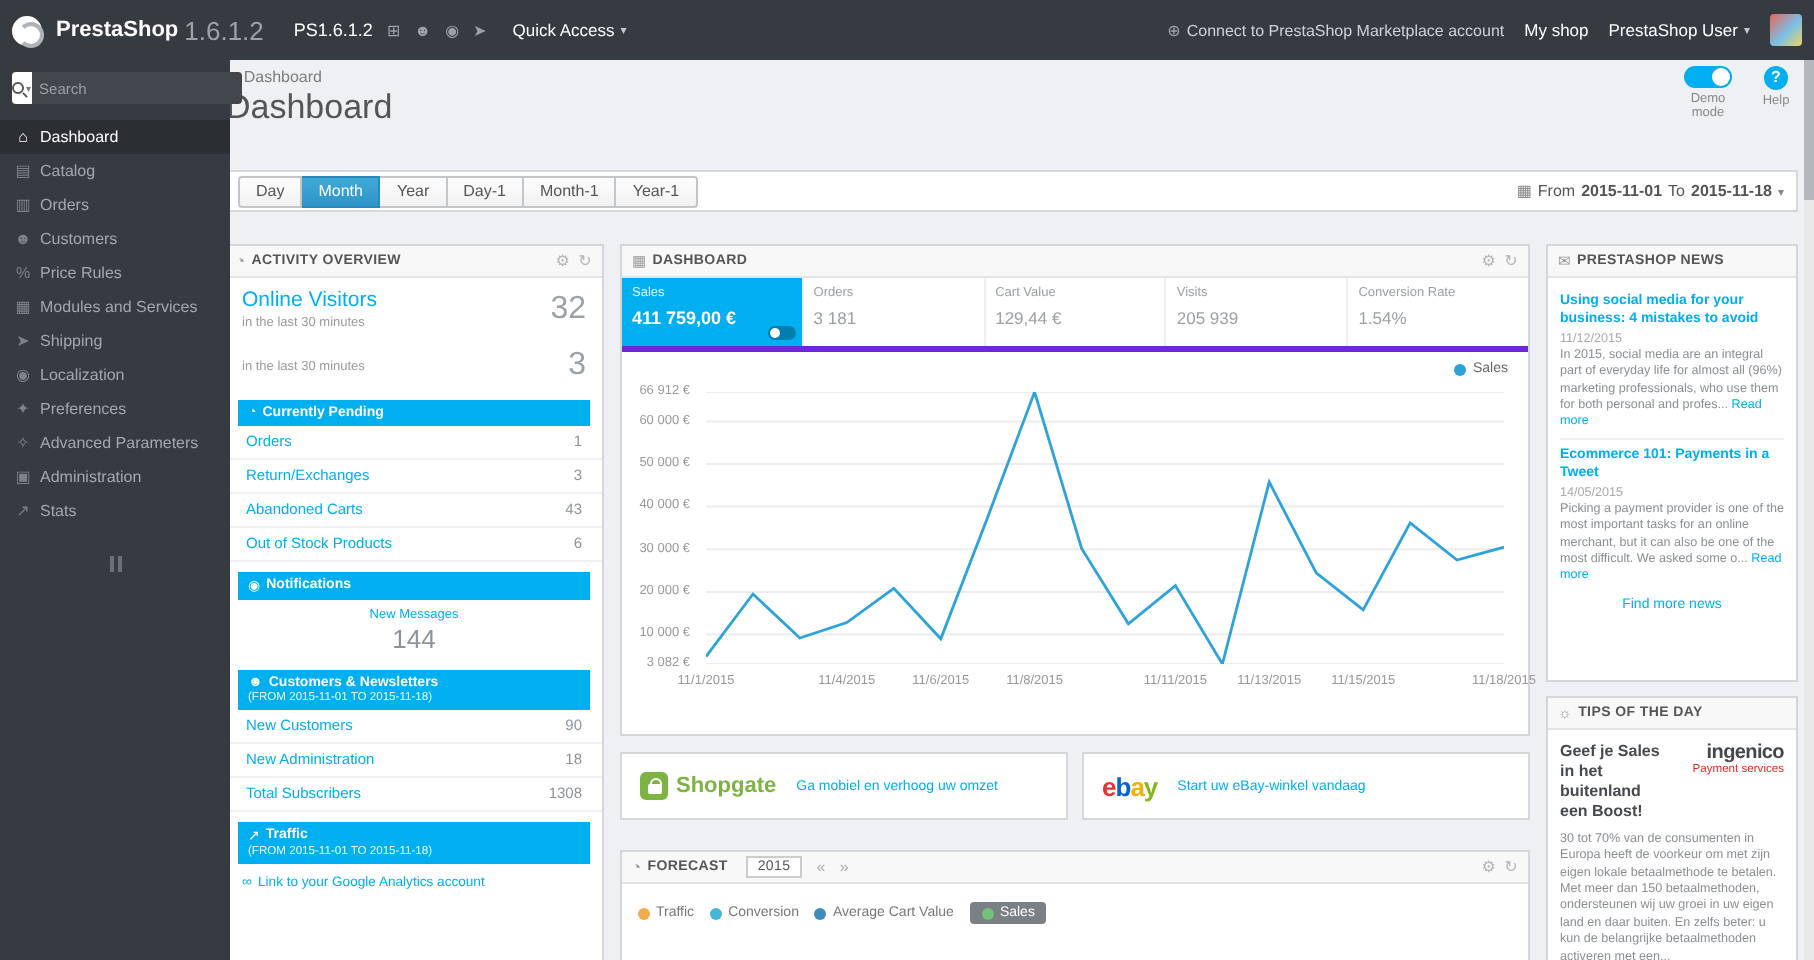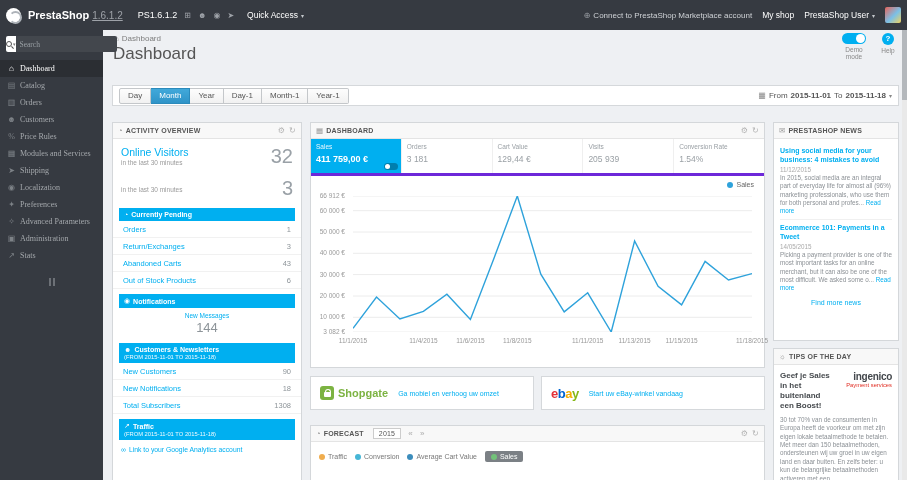--- a/index.html
+++ b/index.html
@@ -5,34 +5,34 @@
   * { margin:0; padding:0; box-sizing:border-box; }
   html,body { width:907px; height:480px; }
   body { font-family:"Liberation Sans", sans-serif; background:#eef0f3; overflow:hidden; }
   .screen { position:relative; width:907px; height:480px; overflow:hidden; --accent:#00aff0; }
 
   
   .topbar { position:absolute; left:0; top:0; width:907px; height:30px; background:#363a41; display:flex; align-items:center; gap:7px; padding:0 6px; color:#fff; z-index:5; }
   .tb-logo { width:15px; height:15px; border-radius:50%; background:#fff; position:relative; flex:none; }
   .tb-logo::after { content:''; position:absolute; left:3px; top:3px; width:9px; height:9px; border-radius:50%; border:2px solid #aeb3b9; border-left-color:transparent; }
   .tb-brand { font-size:11px; font-weight:bold; }
-  .tb-version { font-size:10px; color:#9ea2a8; margin-left:-4px;text-decoration:underline; }
+  .tb-version { font-size:13px; color:#9ea2a8; margin-left:-4px; }
   .tb-shop { font-size:9px; margin-left:8px; cursor:pointer; }
   .tb-ico { font-size:8px; color:#9ea2a8; cursor:pointer; }
   .tb-quick { font-size:8.5px; margin-left:6px; display:flex; align-items:center; gap:3px; cursor:pointer; }
   .caret { font-size:6px; color:#c3c7cb; }
   .tb-right { margin-left:auto; display:flex; align-items:center; gap:10px; }
   .tb-market { font-size:8px; color:#cfd2d6; display:flex; align-items:center; gap:3px; cursor:pointer; }
   .tb-mkico { font-size:8px; color:#9ea2a8; }
   .tb-myshop { font-size:8.5px; cursor:pointer; }
   .tb-user { font-size:8.5px; display:flex; align-items:center; gap:3px; cursor:pointer; }
   .tb-avatar { width:16px; height:16px; border-radius:2px; background:linear-gradient(135deg,#e8645a 0%,#7ac0e8 55%,#f2d35c 100%); flex:none; }
 
   
-  .sidebar { position:absolute; left:0; top:30px; width:103px; height:450px; background:#363a41; z-index:4;font-family:Liberation Serif, serif; }
+  .sidebar { position:absolute; left:0; top:30px; width:115px; height:450px; background:#363a41; z-index:4; }
   .sb-search { display:flex; margin:6px 6px 8px; height:16px; }
   .sb-search-box { width:18px; background:#fff; border-radius:2px 0 0 2px; display:flex; align-items:center; justify-content:center; gap:1px; cursor:pointer; }
   .mag { width:6px; height:6px; border:1px solid #555; border-radius:50%; position:relative; display:inline-block; }
   .mag::after { content:''; position:absolute; left:4px; top:5px; width:3px; height:1px; background:#555; transform:rotate(45deg); }
   .sb-search-caret { font-size:5px; color:#777; }
   .sb-search-input { flex:1; background:#43474d; border:none; border-radius:0 2px 2px 0; color:#c6c9cc; font-size:7.5px; padding:0 4px; font-family:inherit; outline:none; }
   .sb-search-input::placeholder { color:#9aa0a5; }
   .sb-item { display:flex; align-items:center; gap:4px; height:17px; padding:0 7px; font-size:8px; color:#a4a8ac; cursor:pointer; white-space:nowrap; }
   .sb-item.active { background:#2b2e33; color:#fff; }
   .sb-ico { width:9px; text-align:center; font-size:8px; color:#7d8287; flex:none; }
@@ -69,21 +69,21 @@
   .ph-ico { color:#999; font-size:7.5px; font-weight:normal; }
   .ph-actions { margin-left:auto; display:flex; gap:4px; color:#b5b5b5; font-size:8px; font-weight:normal; }
   .ph-actions span { cursor:pointer; }
 
   
   .col-activity { left:9px; top:92px; width:190px; height:400px; overflow:hidden; }
   .act-big { display:flex; align-items:center; padding:6px 8px 3px; }
   .act-big-l { flex:1; }
   .act-big-label { color:var(--accent); font-size:10.5px; text-decoration:none; display:block; line-height:1.1; cursor:pointer; }
   .act-big-sub { font-size:6.5px; color:#9a9a9a; margin-top:1px; }
-  .act-big-val { font-size:20px; color:#9aa1a7; }
+  .act-big-val { font-size:16px; color:#9aa1a7; }
   .act-bar { margin:5px 6px 0; background:var(--accent); color:#fff; padding:3px 5px; font-size:7px; font-weight:bold; }
   .act-bar-line { display:flex; align-items:center; gap:3px; }
   .ab-ico { font-weight:normal; font-size:7px; }
   .act-bar-sub { font-size:5.8px; font-weight:normal; margin-top:1px; opacity:.95; }
   .act-row { display:flex; justify-content:space-between; align-items:center; padding:0 10px; height:17px; border-bottom:1px solid #f1f1f1; font-size:7.5px; }
   .act-row a { color:var(--accent); text-decoration:none; cursor:pointer; }
   .act-val { color:#8d9499; }
   .act-cols { display:flex; text-align:center; padding:4px 0 3px; }
   .act-col { flex:1; cursor:pointer; }
   .act-col + .act-col { border-left:1px solid #eee; }
@@ -356,21 +356,21 @@
           <span class="ab-ico">☻</span>
           <span>Customers &amp; Newsletters</span>
         </div>
         <div class="act-bar-sub">(FROM 2015-11-01 TO 2015-11-18)</div>
       </div>
       <div class="act-row">
         <a>New Customers</a>
         <span class="act-val">90</span>
       </div>
       <div class="act-row">
-        <a>New Notifications</a>
+        <a>New Administration</a>
         <span class="act-val">18</span>
       </div>
       <div class="act-row">
         <a>Total Subscribers</a>
         <span class="act-val">1308</span>
       </div>
 
       <div class="act-bar">
         <div class="act-bar-line">
           <span class="ab-ico">↗</span>

